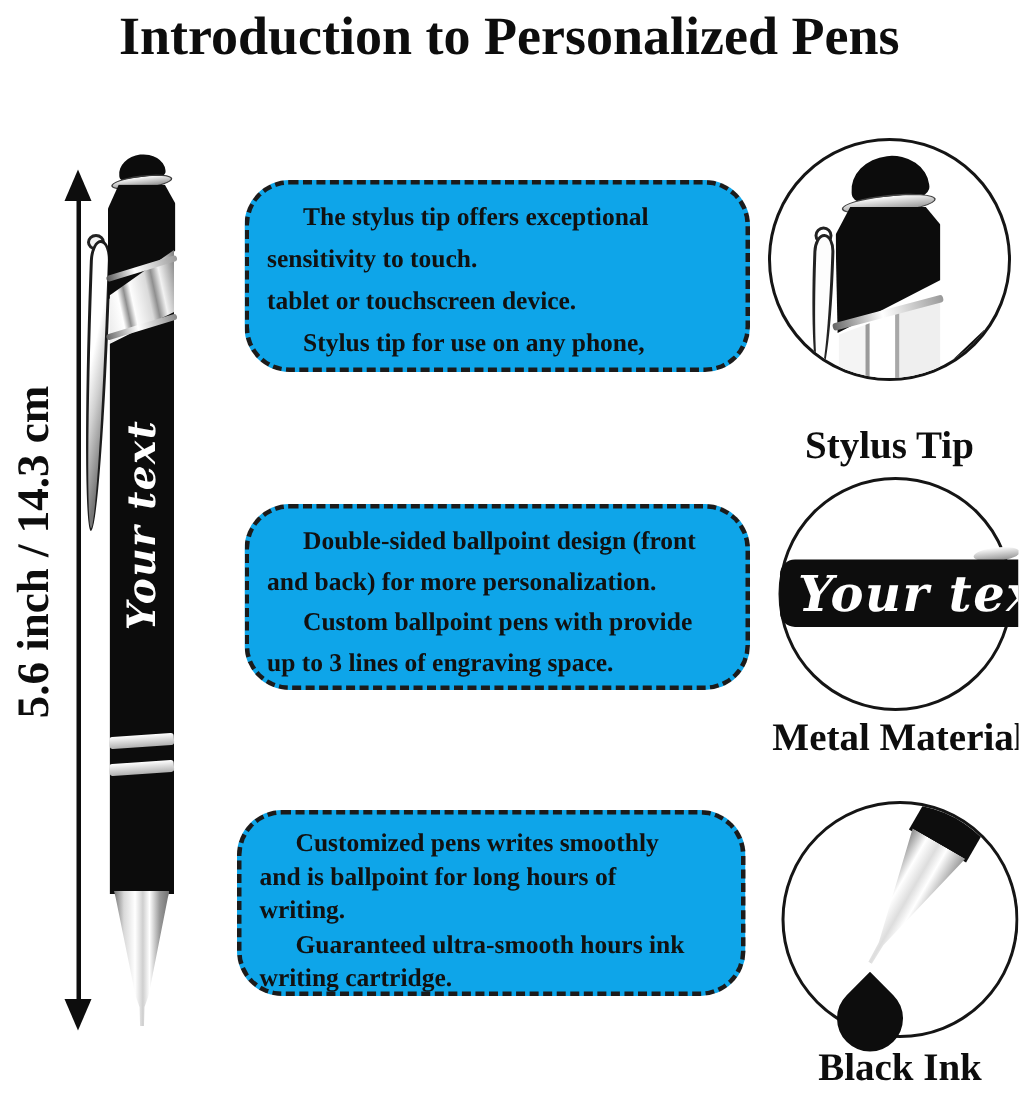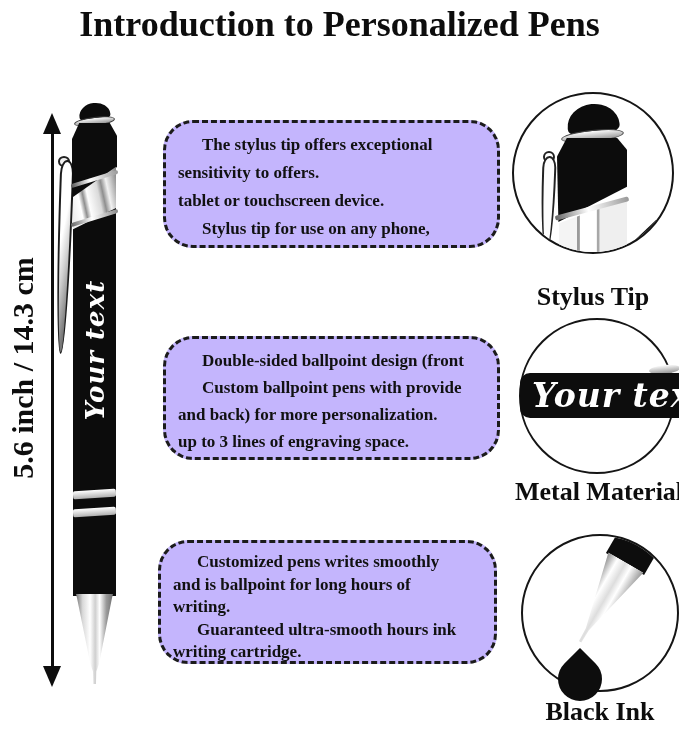--- a/index.html
+++ b/index.html
@@ -52,21 +52,21 @@
   .pen-ring-1{left:73px;top:490px;width:43px;height:8px;border-radius:2px;
      background:linear-gradient(180deg,#fff,#b0b0b0);transform:rotate(-4deg);}
   .pen-ring-2{left:73px;top:508px;width:43px;height:8px;border-radius:2px;
      background:linear-gradient(180deg,#fff,#b0b0b0);transform:rotate(-4deg);}
   .pen-tip-cone{left:76px;top:594px;width:37px;height:90px;
      background:linear-gradient(90deg,#777 0%,#d9d9d9 18%,#fff 38%,#cfcfcf 52%,#fff 64%,#9a9a9a 82%,#6f6f6f 100%);
      clip-path:polygon(0% 0%,100% 0%,97% 5%,62% 78%,55% 86%,54% 100%,47% 100%,46% 86%,39% 78%,3% 5%);}
 
   
   .callout{box-sizing:border-box;border:3px dashed #1b1b1b;border-radius:30px;
-     padding:8px 12px;font-size:17px;font-weight:700;color:#111;background:#c4b5fd;}
+     padding:8px 12px;font-size:17px;font-weight:700;color:#111;background:#0ea5e9;}
   .callout .line{white-space:nowrap;}
   .callout .indent{text-indent:24px;}
   .callout-1{left:163px;top:120px;width:337px;height:128px;}
   .callout-1 .line{line-height:28px;}
   .callout-2{left:163px;top:336px;width:337px;height:124px;}
   .callout-2 .line{line-height:27px;}
   .callout-3{left:158px;top:540px;width:339px;height:124px;}
   .callout-3 .line{line-height:22.5px;}
 
   
@@ -138,29 +138,29 @@
   <div class="abs pen-barrel"></div>
   <div class="abs pen-metal-edge-bottom"></div>
   <div class="abs pen-engraving">Your text here</div>
   <div class="abs pen-ring-1"></div>
   <div class="abs pen-ring-2"></div>
   <div class="abs pen-tip-cone"></div>
 </div>
 
 <div class="abs callout callout-1">
   <div class="line indent">The stylus tip offers exceptional</div>
-  <div class="line">sensitivity to offers.</div>
+  <div class="line">sensitivity to touch.</div>
   <div class="line">tablet or touchscreen device.</div>
   <div class="line indent">Stylus tip for use on any phone,</div>
 </div>
 
 <div class="abs callout callout-2">
   <div class="line indent">Double-sided ballpoint design (front</div>
+  <div class="line">and back) for more personalization.</div>
   <div class="line indent">Custom ballpoint pens with provide</div>
-  <div class="line">and back) for more personalization.</div>
   <div class="line">up to 3 lines of engraving space.</div>
 </div>
 
 <div class="abs callout callout-3">
   <div class="line indent">Customized pens writes smoothly</div>
   <div class="line">and is ballpoint for long hours of</div>
   <div class="line">writing.</div>
   <div class="line indent">Guaranteed ultra-smooth hours ink</div>
   <div class="line">writing cartridge.</div>
 </div>

